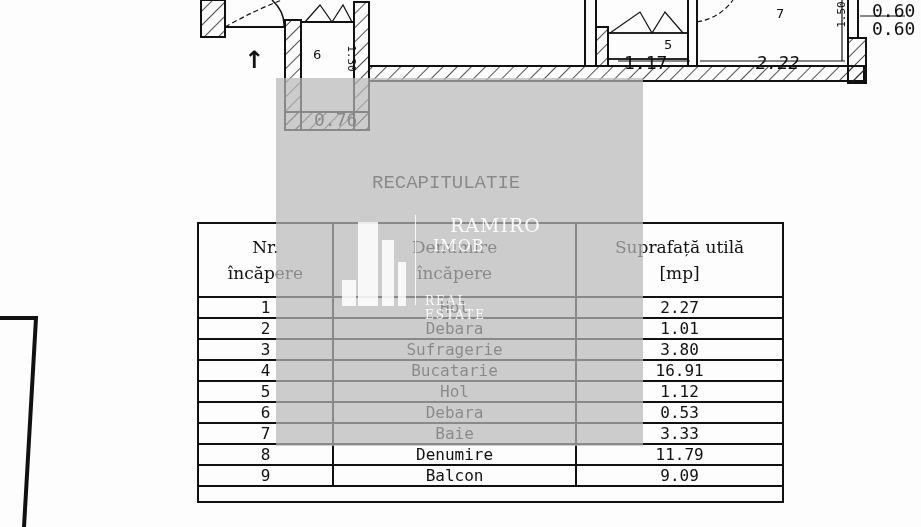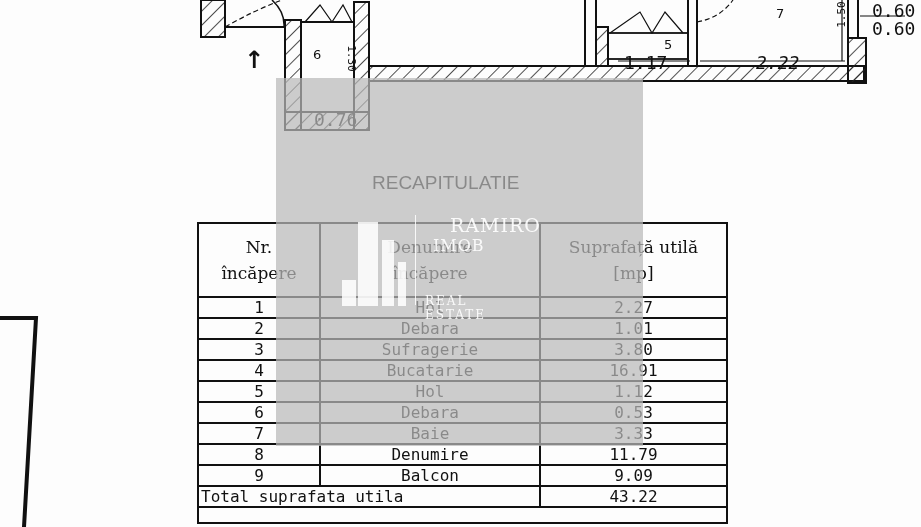--- a/index.html
+++ b/index.html
@@ -2,22 +2,22 @@
 <html><head>
 <meta charset="utf-8">
 <style>
   html,body{margin:0;padding:0;}
   body{width:921px;height:527px;position:relative;overflow:hidden;background:#fdfdfd;font-family:"DejaVu Sans",sans-serif;color:#111;}
   .plan{position:absolute;left:0;top:0;width:921px;height:527px;}
   .overlay{position:absolute;left:276px;top:78px;width:367px;height:368px;background:rgba(185,185,185,0.72);z-index:3;}
   .wm{position:absolute;z-index:4;}
   .wm .bars span{position:absolute;background:rgba(255,255,255,0.85);}
   .wm-text{position:absolute;color:rgba(255,255,255,0.9);font-family:"DejaVu Serif",serif;letter-spacing:1px;}
-  .title{position:absolute;left:372px;top:172px;font-family:Liberation Sans, sans-serif;font-size:19px;letter-spacing:0px;z-index:2;color:#111;}
-  table.recap{position:absolute;left:197px;top:222px;width:531px;border-collapse:collapse;z-index:2;}
+  .title{position:absolute;left:372px;top:172px;font-family:Liberation Mono, monospace;font-size:19px;letter-spacing:0px;z-index:2;color:#111;}
+  table.recap{position:absolute;left:197px;top:222px;width:587px;border-collapse:collapse;z-index:2;}
   table.recap td,table.recap th{border:2px solid #111;padding:0;text-align:center;}
   table.recap th{font-family:"DejaVu Serif",serif;font-weight:normal;font-size:17px;line-height:26px;height:72px;}
   table.recap td{font-family:"DejaVu Sans Mono",monospace;font-size:16px;height:19px;line-height:19px;}
   .c1{width:120px;}.c2{width:218px;}.c3{width:185px;}
   td.total-label{text-align:left !important;padding-left:2px !important;}
   .dim{font-family:"DejaVu Sans Mono",monospace;font-size:18px;position:absolute;z-index:1;}
   .circle{position:absolute;font-family:"DejaVu Sans",sans-serif;font-size:13px;z-index:1;}
   .arrow{position:absolute;left:244px;top:46px;font-size:24px;z-index:1;font-weight:bold;}
 </style>
 </head>
@@ -138,24 +138,20 @@
         <td>8</td>
         <td>Denumire</td>
         <td>11.79</td>
       </tr>
     <tr>
         <td>9</td>
         <td>Balcon</td>
         <td>9.09</td>
       </tr>
     <tr>
-      <td colspan="2" class="total-label">Total suprafata utila</td>
-      <td>43.22</td>
-    </tr>
-    <tr>
         <td colspan="3" style="height:14px;"></td>
       </tr>
   </tbody>
 </table>
 
 <div class="overlay"></div>
 <div class="wm" style="left:0;top:0;">
   <div class="bars">
     <span style="left:358px;top:222px;width:20px;height:84px;"></span>
     <span style="left:342px;top:280px;width:14px;height:26px;"></span>

